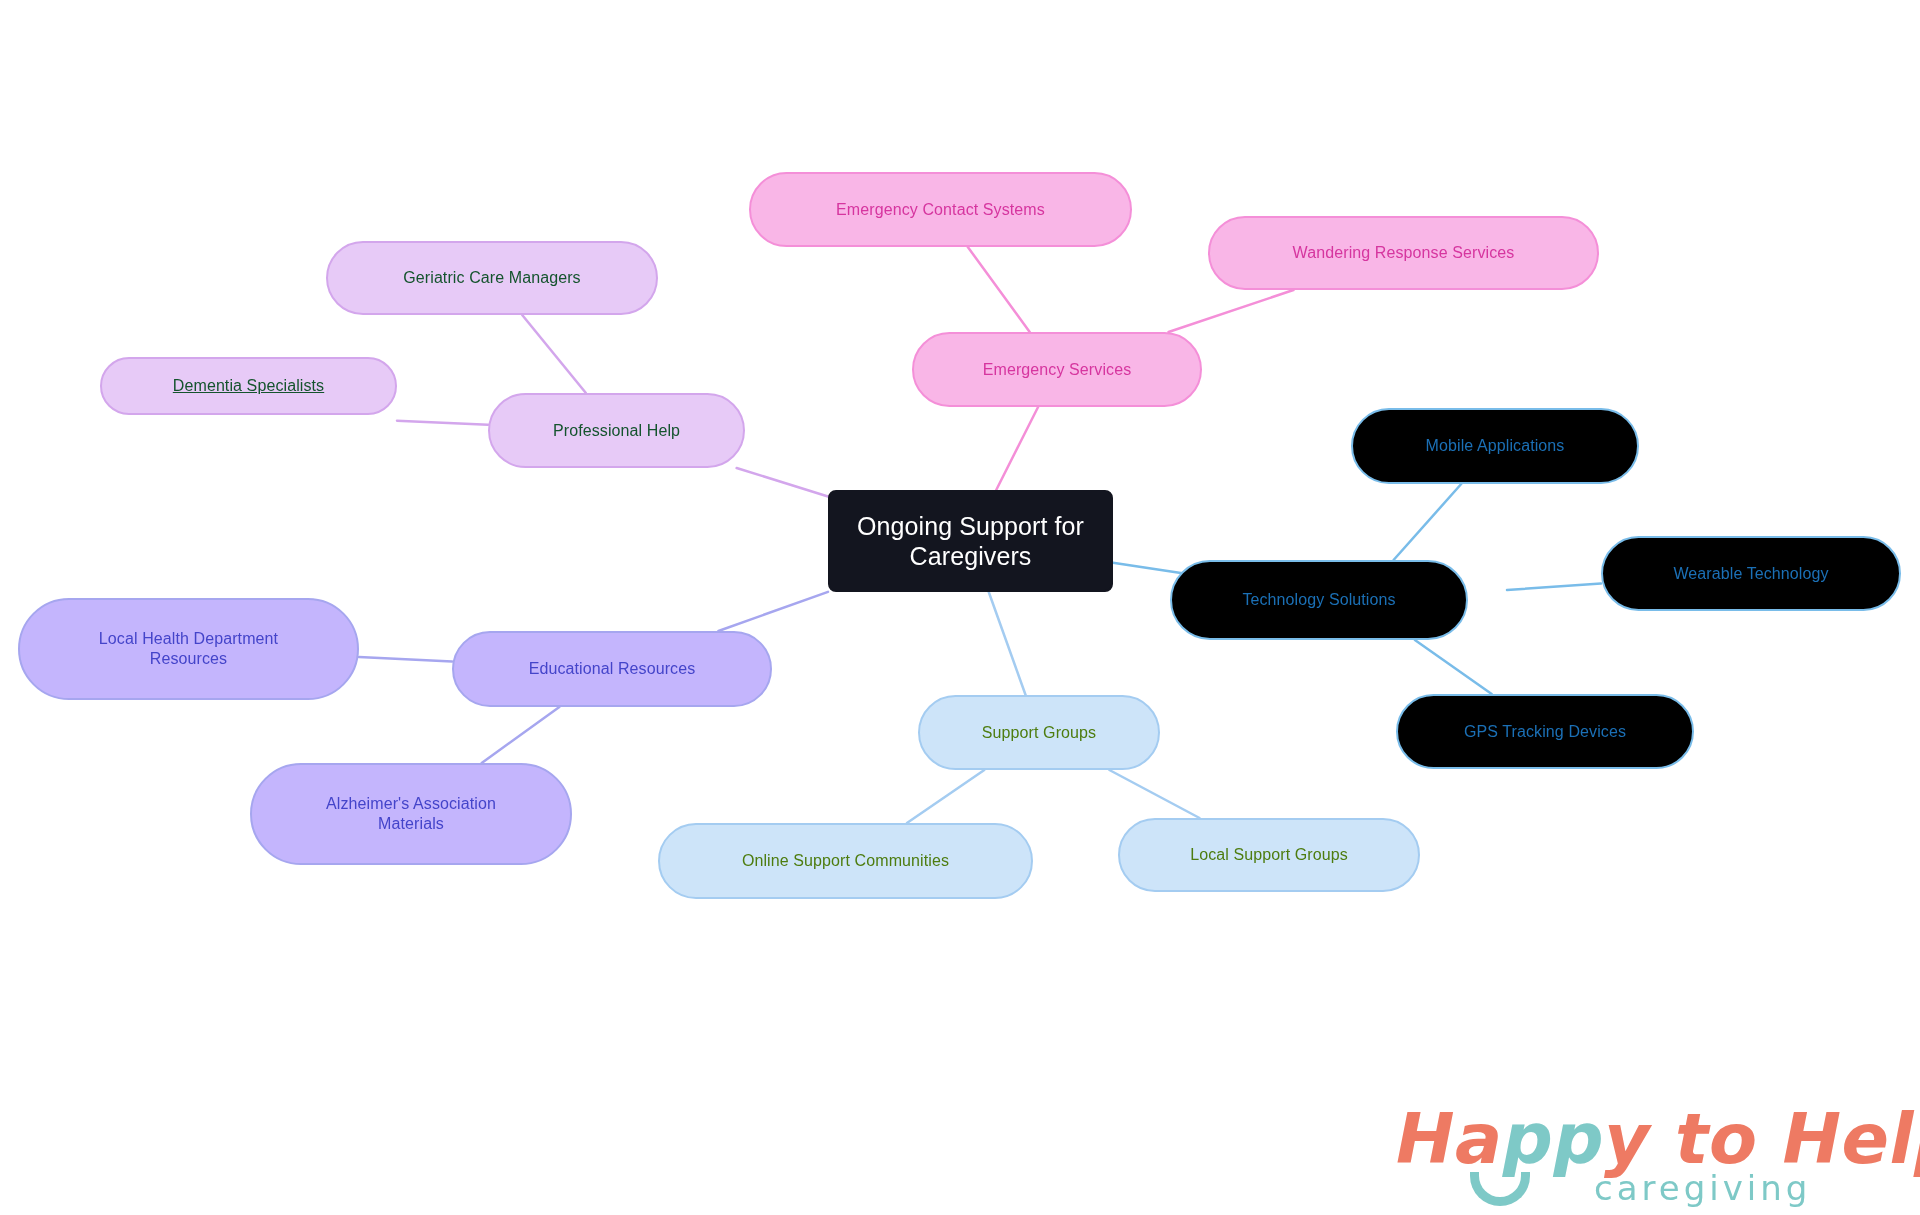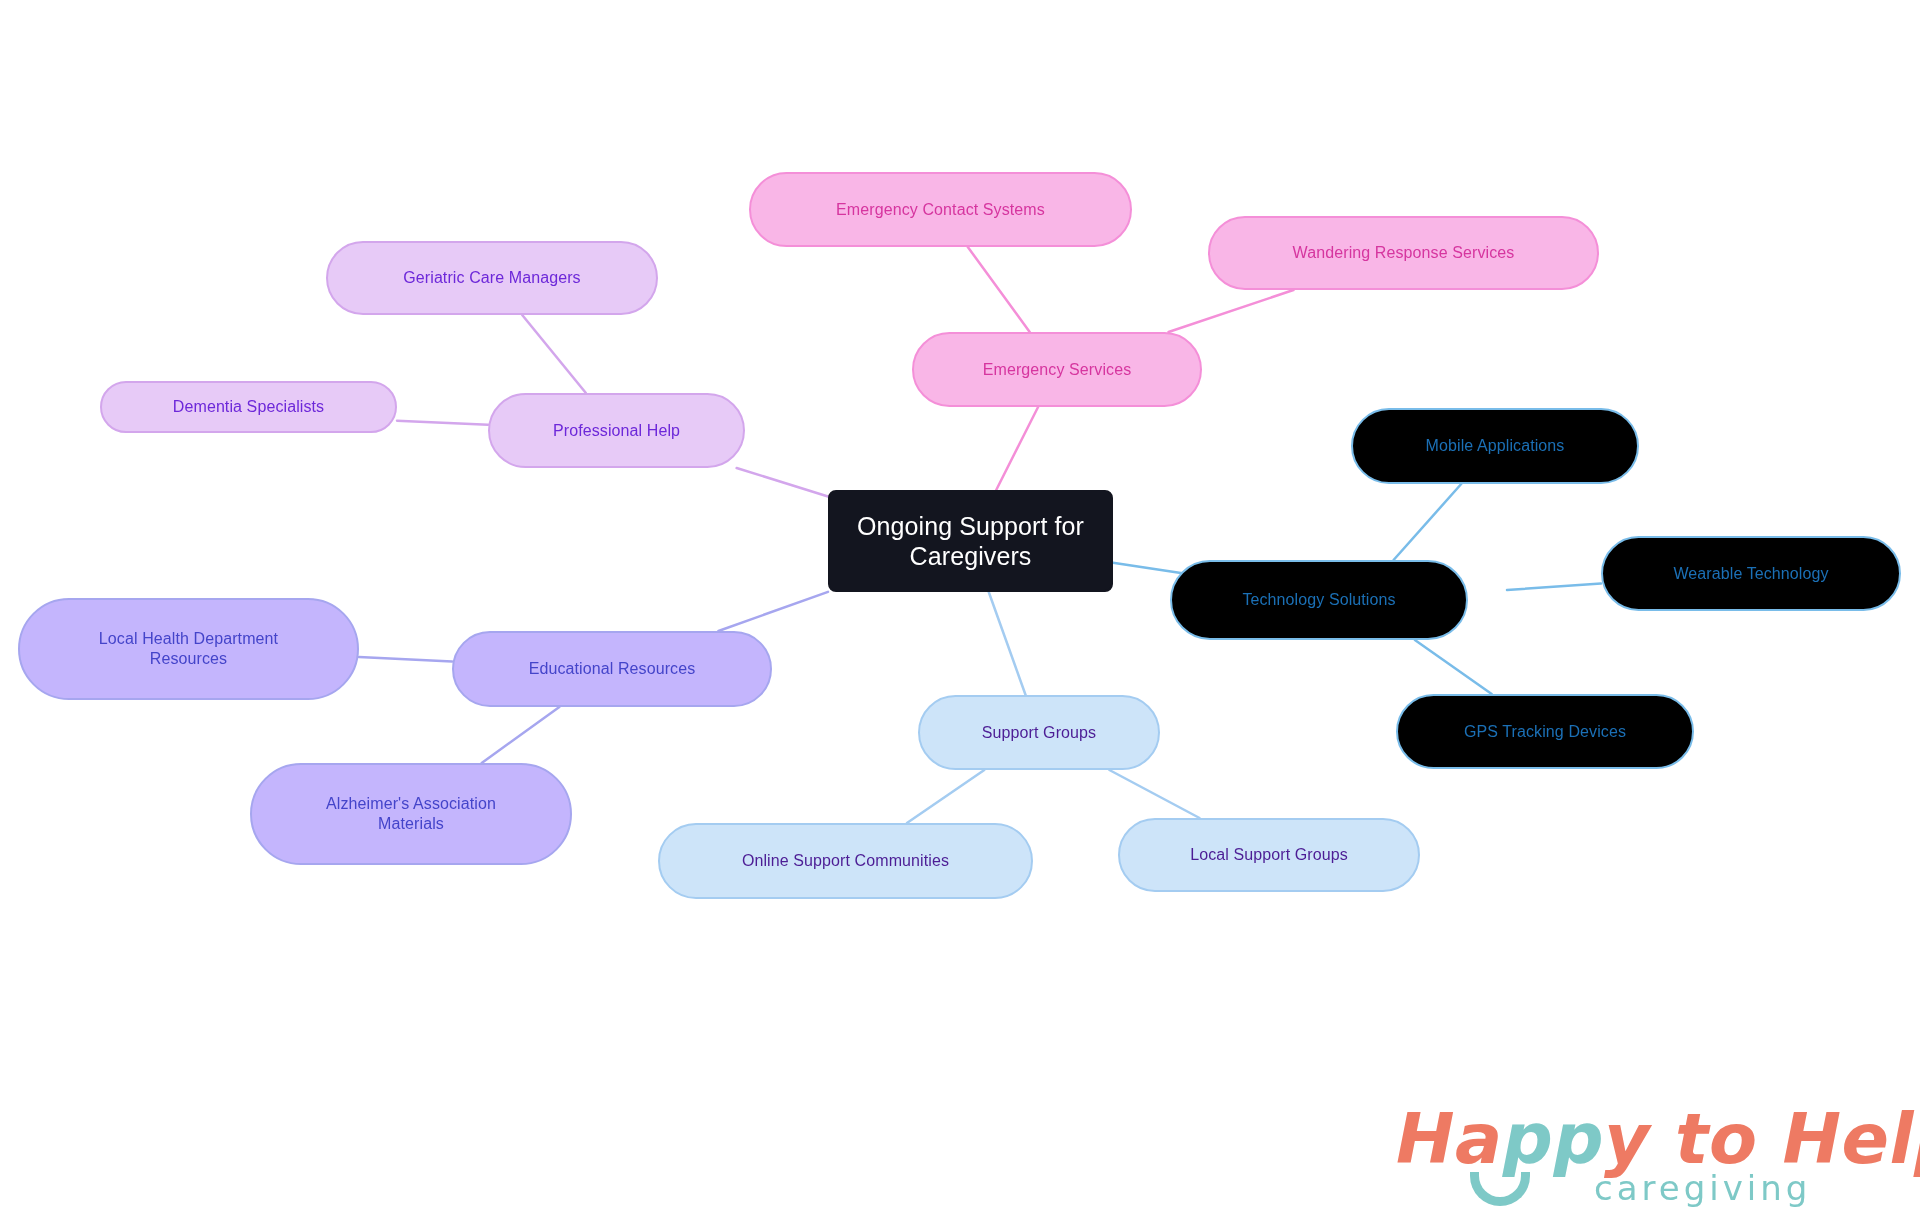--- a/index.html
+++ b/index.html
@@ -34,23 +34,23 @@
     white-space:pre-line;
   }
   .node.root {
     background:#13151f;
     border-color:#13151f;
     color:#ffffff;
     border-radius:8px;
     font-size:25px;
   }
   .node.pink      { background:#f9b6e7; border-color:#f48fd8; color:#d6359f; }
-  .node.purple    { background:#e7caf7; border-color:#d3a6ec; color:#6d28d9; }
+  .node.purple    { background:#e7caf7; border-color:#d3a6ec; color:#14532d; }
   .node.blue      { background:#000000; border-color:#79bce9; color:#1b70b6; }
-  .node.lightblue { background:#cde4f9; border-color:#a4ccf1; color:#4c1d95; }
+  .node.lightblue { background:#cde4f9; border-color:#a4ccf1; color:#4d7c0f; }
   .node.peri      { background:#c4b5fd; border-color:#a6a6ef; color:#4444ca; }
 
   
   #logo {
     position:absolute;
     left:1396px; top:1098px;
     width:500px; height:110px;
   }
   .logo-line1 {
     position:absolute; left:0; top:0;
@@ -98,21 +98,21 @@
       <line x1="1109.408163265306" y1="770" x2="1199.5306122448978" y2="818" stroke="#a4ccf1" stroke-width="2.5" stroke-linecap="round"></line>
       <line x1="828" y1="591.8786610878661" x2="718.4296875" y2="631" stroke="#a6a6ef" stroke-width="2.5" stroke-linecap="round"></line>
       <line x1="452" y1="661.443919716647" x2="359" y2="657.0519480519481" stroke="#a6a6ef" stroke-width="2.5" stroke-linecap="round"></line>
       <line x1="559.3241379310344" y1="707" x2="481.6965517241379" y2="763" stroke="#a6a6ef" stroke-width="2.5" stroke-linecap="round"></line>
     </svg>
   <div id="nodes">
       <div class="node  root" style="left: 828px; top: 490px; width: 285px; height: 102px;">Ongoing Support for
 Caregivers</div>
       <div class="node purple" style="left: 488px; top: 393px; width: 257px; height: 75px;">Professional Help</div>
       <div class="node purple" style="left: 326px; top: 241px; width: 332px; height: 74px;">Geriatric Care Managers</div>
-      <div class="node purple" style="left: 100px; top: 381px; width: 297px; height: 52px;">Dementia Specialists</div>
+      <div class="node purple" style="left: 100px; top: 357px; width: 297px; height: 58px; text-decoration: underline;">Dementia Specialists</div>
       <div class="node pink" style="left: 912px; top: 332px; width: 290px; height: 75px;">Emergency Services</div>
       <div class="node pink" style="left: 749px; top: 172px; width: 383px; height: 75px;">Emergency Contact Systems</div>
       <div class="node pink" style="left: 1208px; top: 216px; width: 391px; height: 74px;">Wandering Response Services</div>
       <div class="node blue" style="left: 1170px; top: 560px; width: 298px; height: 80px;">Technology Solutions</div>
       <div class="node blue" style="left: 1351px; top: 408px; width: 288px; height: 76px;">Mobile Applications</div>
       <div class="node blue" style="left: 1601px; top: 536px; width: 300px; height: 75px;">Wearable Technology</div>
       <div class="node blue" style="left: 1396px; top: 694px; width: 298px; height: 75px;">GPS Tracking Devices</div>
       <div class="node lightblue" style="left: 918px; top: 695px; width: 242px; height: 75px;">Support Groups</div>
       <div class="node lightblue" style="left: 658px; top: 823px; width: 375px; height: 76px;">Online Support Communities</div>
       <div class="node lightblue" style="left: 1118px; top: 818px; width: 302px; height: 74px;">Local Support Groups</div>

